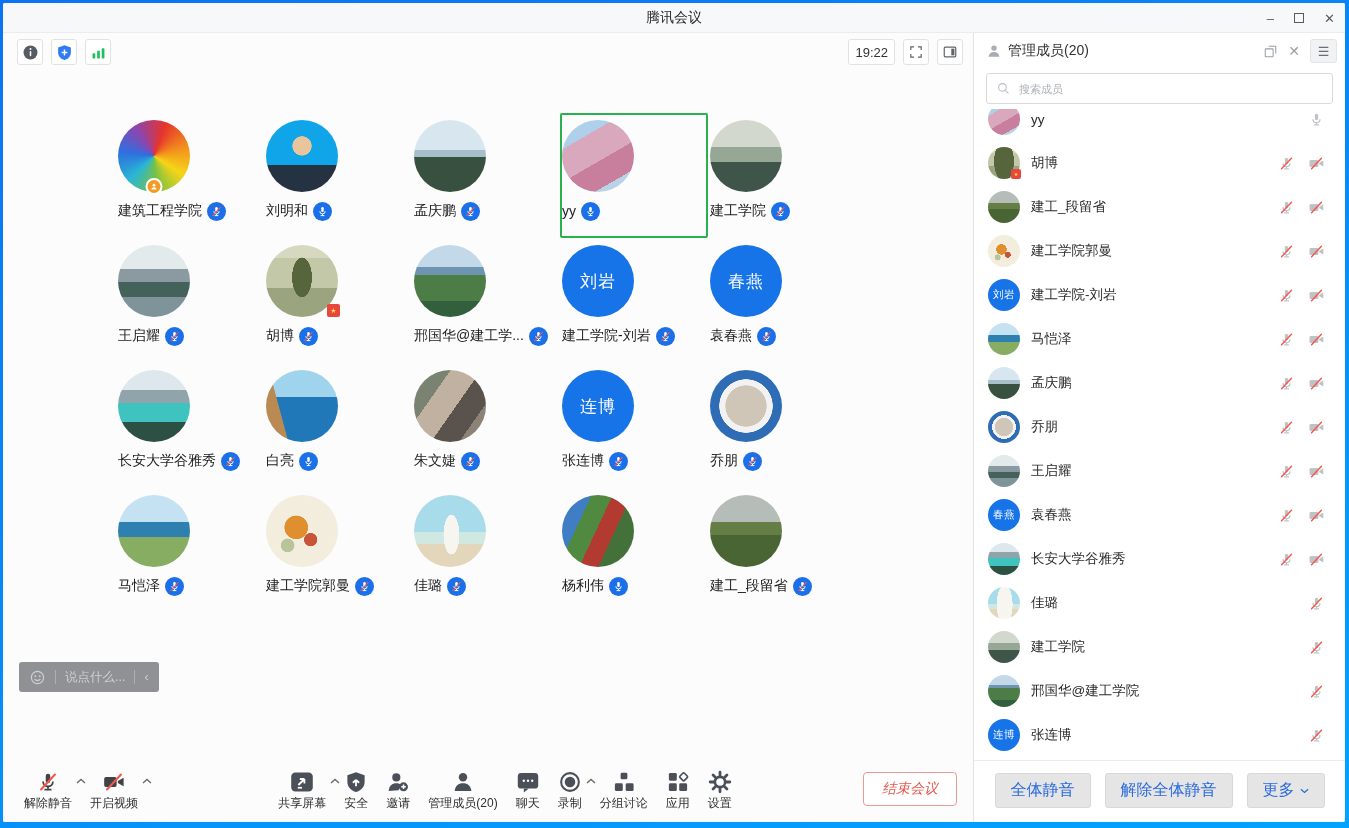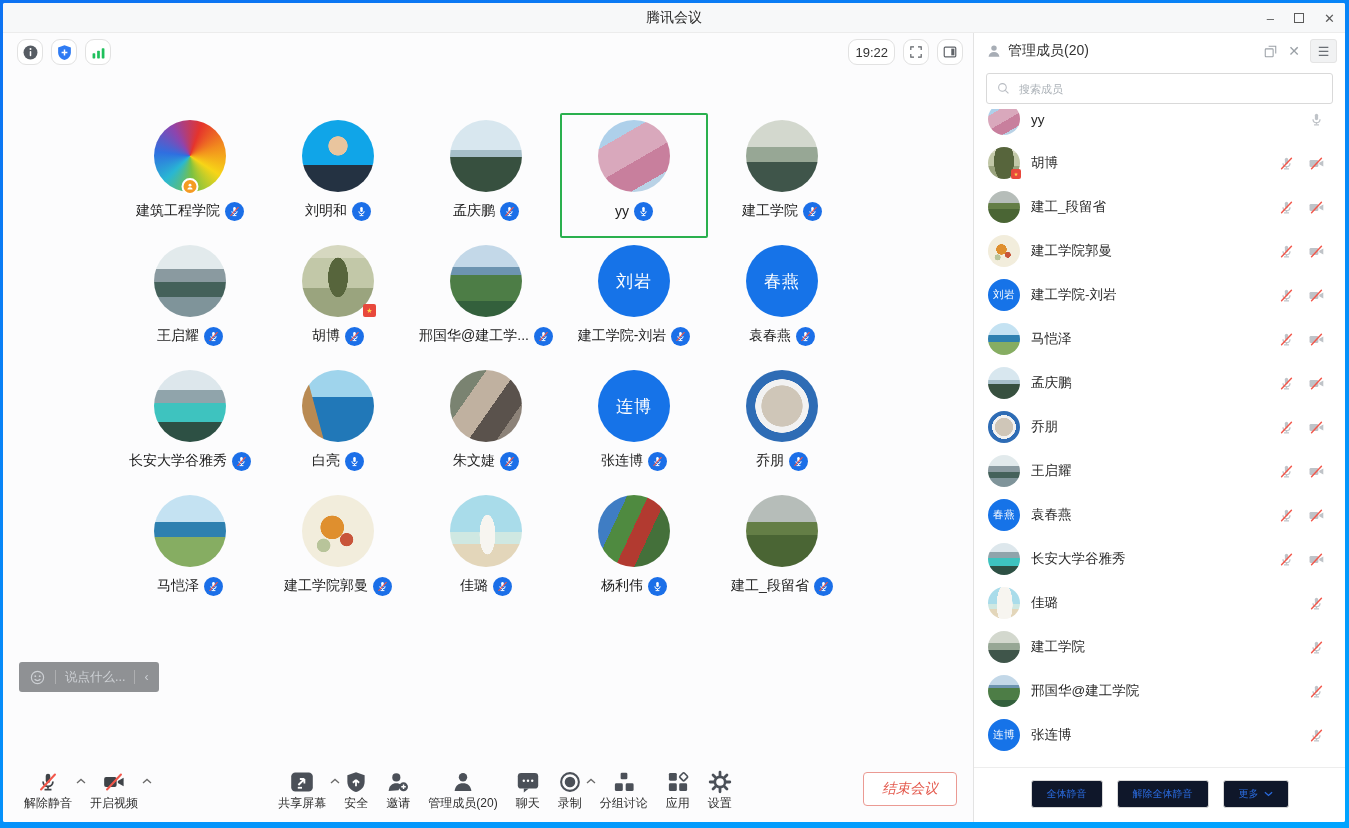--- a/index.html
+++ b/index.html
@@ -16,30 +16,30 @@
             color:#5a5a5a; font-size:13px; }
   .winctl span { cursor:default; line-height:1; }
   .maxbox { width:10px; height:10px; border:1.4px solid #5a5a5a; display:inline-block; }
   
   .content { flex:1; display:flex; min-height:0; }
   .main { width:970px; display:flex; flex-direction:column; background:#fcfcfd; position:relative; }
   
   .main-toolbar { height:38px; position:relative; flex:0 0 auto; }
   .tt-left { position:absolute; left:14px; top:6px; display:flex; gap:8px; }
   .tt-right { position:absolute; right:10px; top:6px; display:flex; gap:8px; align-items:center; }
-  .icbox { min-width:26px; height:26px; background:#fff; border:1px solid #e2e2e2; border-radius:9px;
+  .icbox { min-width:26px; height:26px; background:#fff; border:1px solid #e2e2e2; border-radius:3px;
            display:inline-flex; align-items:center; justify-content:center; padding:0 3px; }
   .timebox { font-size:13px; color:#333; padding:0 6px; }
   
   .stage { flex:1; position:relative; }
   .banner { width:fit-content; margin:11px auto 0; padding:10px 48px; background:#d7e7f9;
             border-radius:6px; color:#3a5f97; font-size:14px; }
   .grid { width:744px; margin:42px auto 0; display:grid; grid-template-columns:repeat(5,148px);
           grid-auto-rows:125px; }
-  .cell { display:flex; flex-direction:column; align-items:center; padding-top:5px;
+  .cell { display:flex; flex-direction:column; padding-top:5px;
           border:2px solid transparent; border-radius:2px; }
   .cell.sel { border-color:#2ab04e; }
   .avatar { width:72px; height:72px; border-radius:50%; position:relative; flex:0 0 auto;
             display:flex; align-items:center; justify-content:center; }
   .avatar.txt { color:#fff; font-size:17px; letter-spacing:1px; }
   .pname { margin-top:9px; display:flex; align-items:center; gap:5px; font-size:14px; color:#1c1c1c; height:20px; }
   .pname > span.nm { max-width:112px; white-space:nowrap; overflow:hidden; text-overflow:ellipsis; }
   .mbadge { width:19px; height:19px; border-radius:50%; background:#1b6fe8; display:inline-flex;
             align-items:center; justify-content:center; flex:0 0 auto; }
   .badge { position:absolute; display:flex; align-items:center; justify-content:center; }
@@ -100,22 +100,22 @@
   .mrow { height:44px; display:flex; align-items:center; padding:0 20px 0 14px; gap:11px; }
   .mrow:first-child { margin-top:-12px; }
   .mavatar { width:32px; height:32px; border-radius:50%; position:relative; flex:0 0 auto;
              display:flex; align-items:center; justify-content:center; }
   .mavatar.txt { color:#fff; font-size:10.5px; letter-spacing:.5px; }
   .mavatar .badge-flag { width:10px; height:10px; font-size:5px; right:-1px; }
   .mname { flex:1; font-size:13.5px; color:#2a2a2a; white-space:nowrap; overflow:hidden; text-overflow:ellipsis; }
   .micn { display:flex; gap:13px; align-items:center; justify-content:flex-end; }
   .sfooter { flex:0 0 auto; border-top:1px solid #ededed; padding:12px 10px 14px;
              display:flex; justify-content:center; gap:14px; }
-  .sfbtn { padding:6px 15px; background:#0f172a; border:1px solid #d8d8d8; border-radius:3px;
-           color:#2a6bdf; font-size:10px; display:flex; align-items:center; gap:5px; cursor:default; }
+  .sfbtn { padding:6px 15px; background:#e5e5e5; border:1px solid #d8d8d8; border-radius:3px;
+           color:#2a6bdf; font-size:16px; display:flex; align-items:center; gap:5px; cursor:default; }
   svg { display:block; }
 </style>
 </head>
 <body>
 
 <div class="window">
 
   <div class="titlebar">
     <span>腾讯会议</span>
     <div class="winctl">

